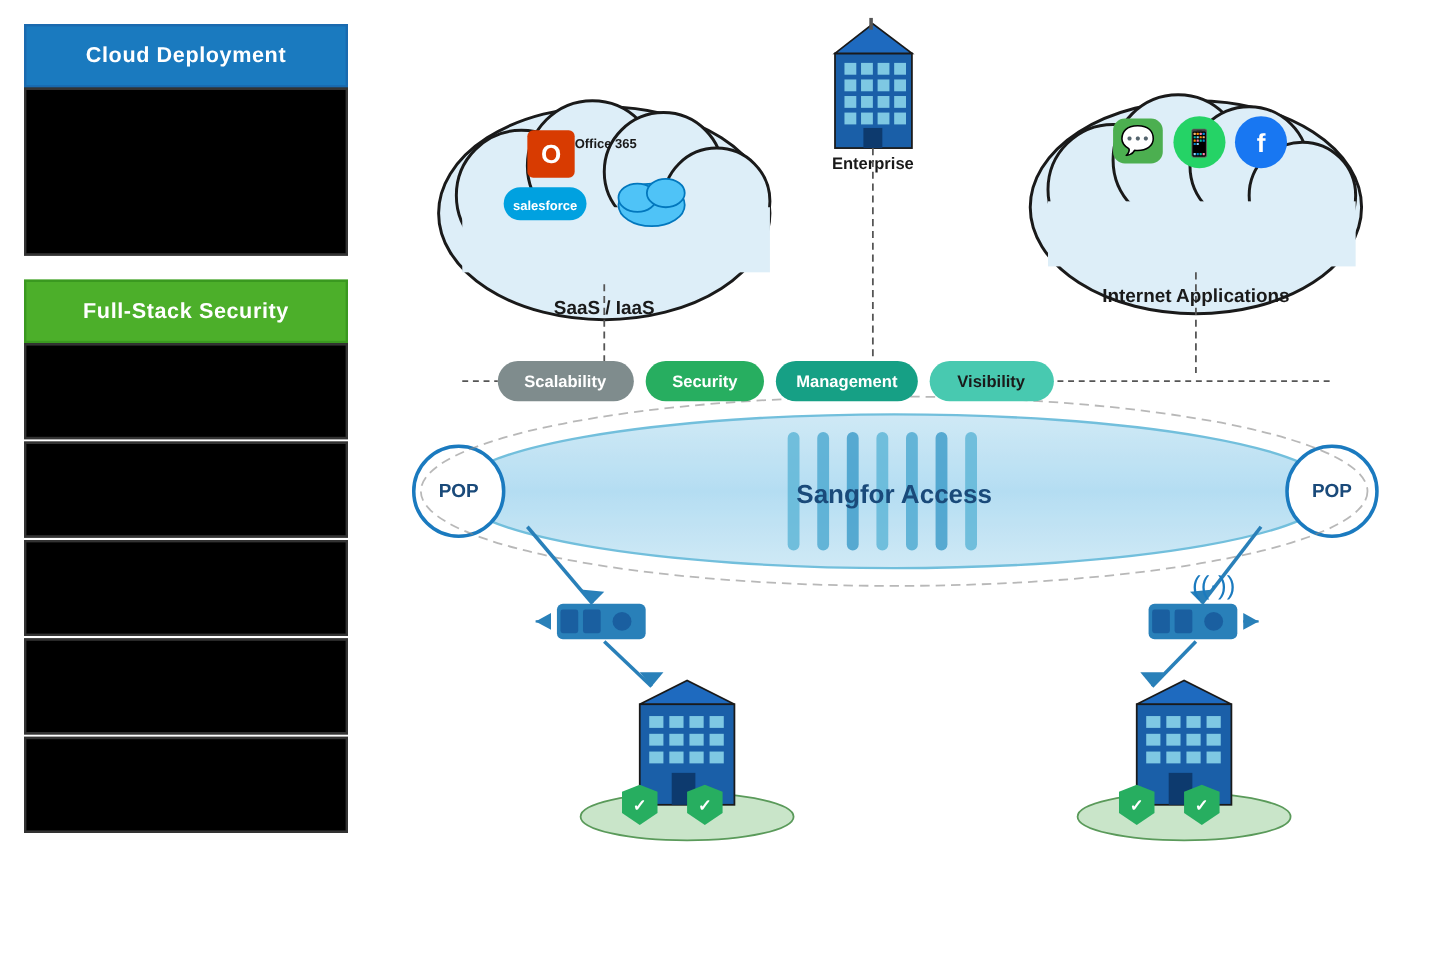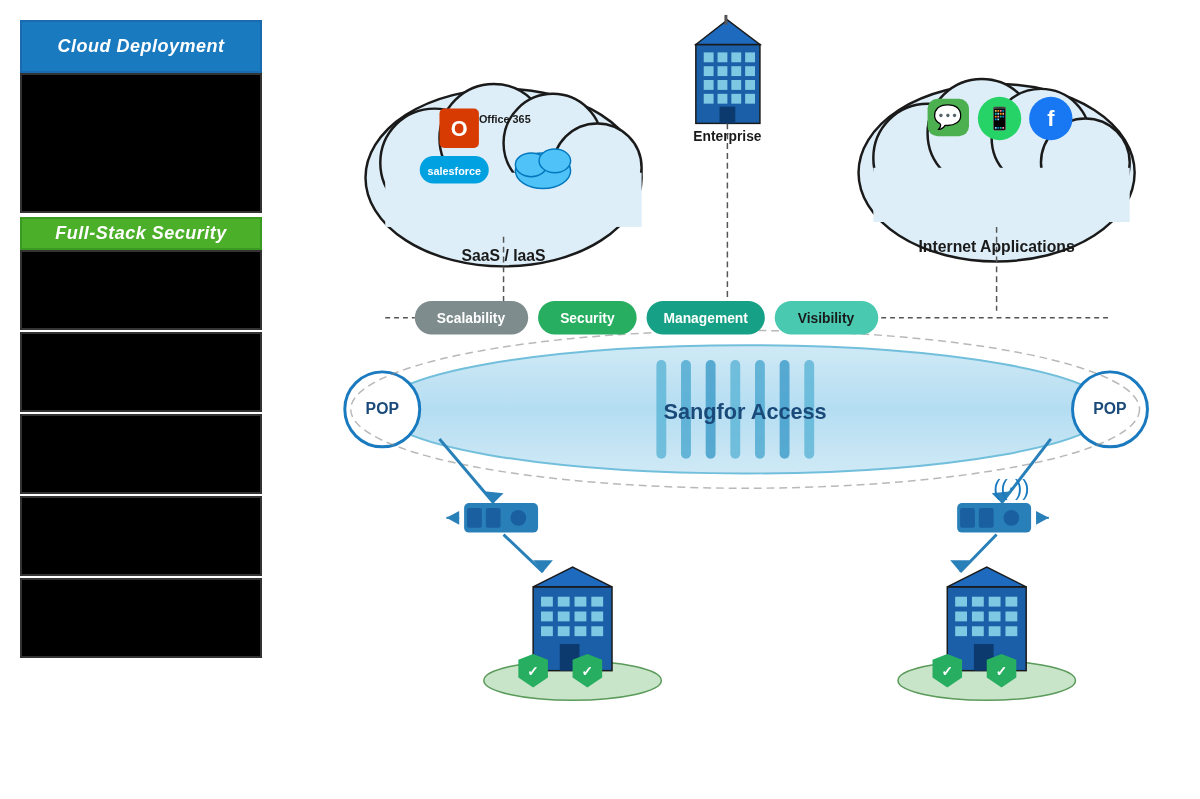--- a/index.html
+++ b/index.html
@@ -10,25 +10,24 @@
       font-family: Arial, sans-serif;
       overflow: hidden;
       position: relative;
     }
 
     
     .sidebar {
       position: absolute;
       left: 20px;
       top: 20px;
-      width: 242px;
+      width: 270px;
       display: flex;
       flex-direction: column;
       gap: 0;
-      font-style: italic;
     }
 
     .sidebar-header-blue {
       background: #1a7abf;
       border: 2px solid #1a6aaf;
       padding: 14px 10px;
       text-align: center;
       color: #fff;
       font-weight: bold;
       font-size: 18px;
@@ -38,27 +37,27 @@
     .sidebar-black-box {
       background: #000;
       border: 2px solid #333;
       height: 140px;
       margin-top: 0;
     }
 
     .sidebar-header-green {
       background: #4caf2a;
       border: 2px solid #3a9920;
-      padding: 4px 10px;
+      padding: 14px 10px;
       text-align: center;
       color: #fff;
       font-weight: bold;
       font-size: 18px;
       letter-spacing: 0.5px;
-      margin-top: 4px;
+      margin-top: 20px;
     }
 
     .sidebar-black-box-sm {
       background: #000;
       border: 2px solid #333;
       height: 80px;
       margin-top: 0;
     }
 
     

